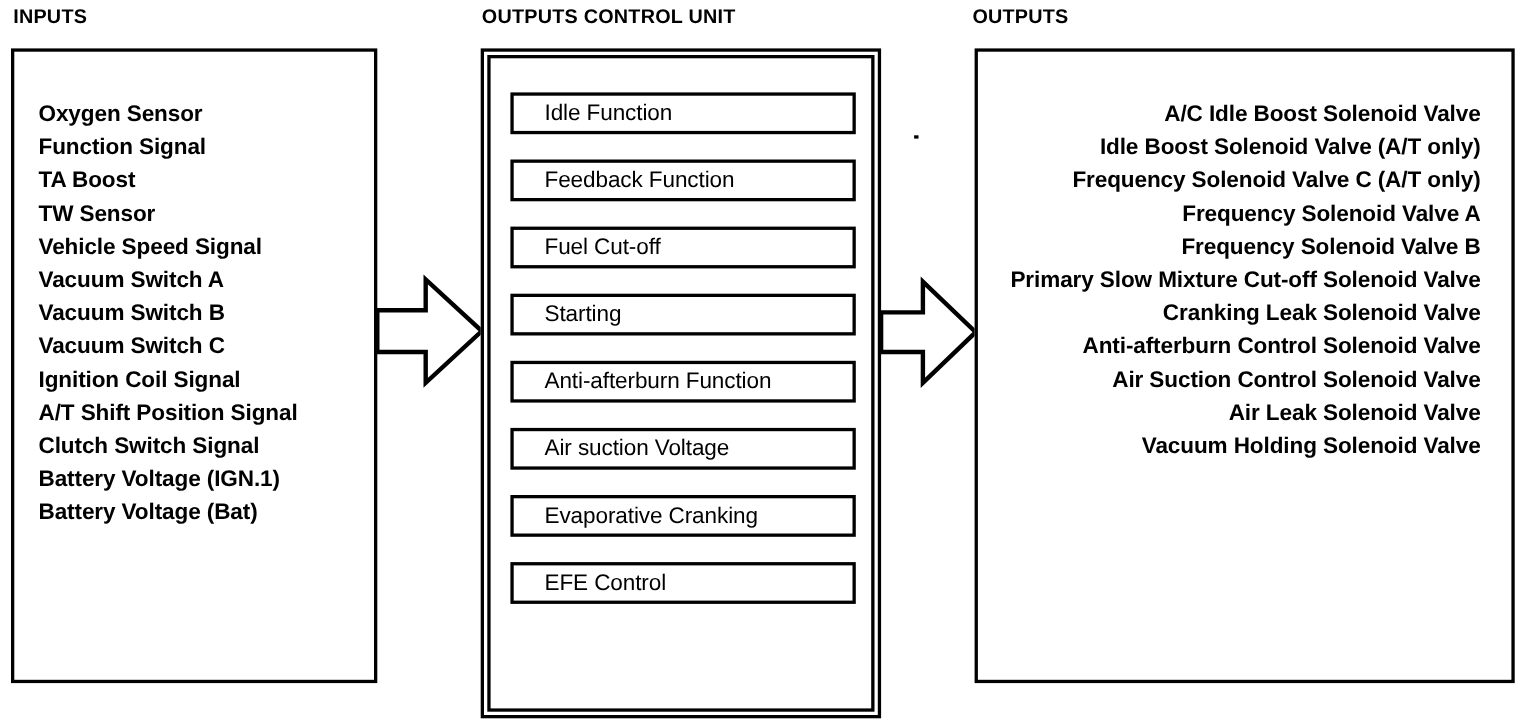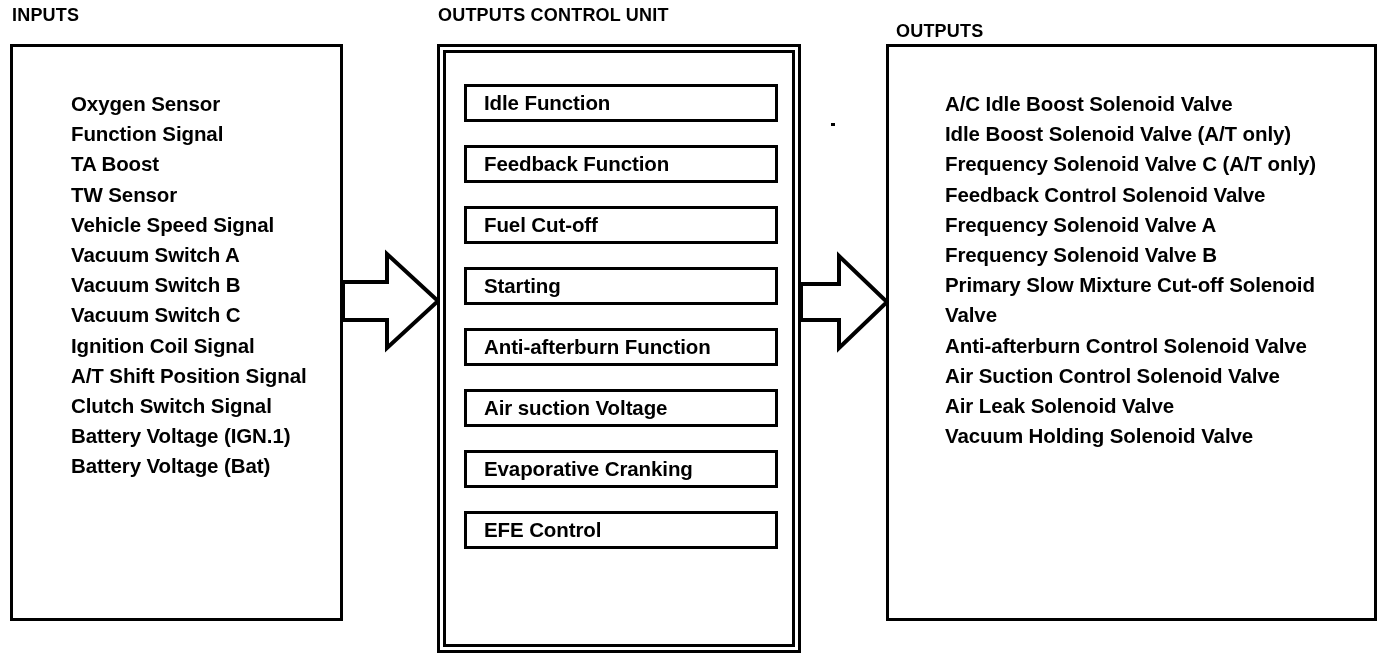--- a/index.html
+++ b/index.html
@@ -26,21 +26,21 @@
   .col-heading {
     position: absolute;
     font-size: 18px;
     font-weight: 700;
     letter-spacing: 0.2px;
     line-height: 1;
     white-space: nowrap;
   }
   #heading-inputs  { left: 12px;  top: 6px; }
   #heading-ecu     { left: 438px; top: 6px; }
-  #heading-outputs { left: 884px; top: 22px; margin-left: 12px; }
+  #heading-outputs { left: 884px; top: 6px; }
 
   
   .panel {
     position: absolute;
     border: 3px solid #000;
     background: #fff;
     box-sizing: border-box;
   }
   #inputs-panel  { left: 10px;  top: 44px; width: 333px; height: 577px; }
   #outputs-panel { left: 886px; top: 44px; width: 491px; height: 577px; }
@@ -60,28 +60,27 @@
   }
 
   
   .signal-list {
     position: absolute;
     margin: 0;
     padding: 0;
     list-style: none;
   }
   #inputs-list  { left: 22px; top: 42px; right: 8px; }
-  #outputs-list { left: 20px; top: 42px; right: 28px; }
+  #outputs-list { left: 20px; top: 42px; right: 28px; text-align: right; }
   .signal-list li {
     font-size: 20.5px;
     font-weight: 700;
     line-height: 30.2px;
     letter-spacing: -0.1px;
     white-space: nowrap;
-    margin-left: 36px;
   }
   #outputs-list li {
     white-space: normal;
   }
 
   
   #function-stack {
     position: absolute;
     left: 18px;
     top: 31px;
@@ -92,25 +91,25 @@
     margin-bottom: 23px;
     border: 3px solid #000;
     box-sizing: border-box;
     background: #fff;
     display: flex;
     align-items: center;
   }
   .function-box:last-child { margin-bottom: 0; }
   .function-label {
     font-size: 20.5px;
-    font-weight: 700;
+    font-weight: 400;
     letter-spacing: -0.1px;
     line-height: 1;
-    padding-left: 17px;
     white-space: nowrap;
+    margin-left: 28px;
   }
 
   
   .block-arrow {
     position: absolute;
     overflow: visible;
   }
   #arrow-inputs-to-ecu { left: 343px; top: 250px; width: 97px; height: 102px; }
   #arrow-ecu-to-outputs { left: 801px; top: 252px; width: 88px; height: 100px; }
   .block-arrow polygon {
@@ -194,24 +193,24 @@
 
   <svg class="block-arrow" id="arrow-ecu-to-outputs" viewBox="0 0 88 100">
     <polygon points="0,32 38,32 38,4 86,50 38,96 38,68 0,68"></polygon>
   </svg>
 
   <div class="panel" id="outputs-panel">
     <ul class="signal-list" id="outputs-list">
       <li>A/C Idle Boost Solenoid Valve</li>
       <li>Idle Boost Solenoid Valve (A/T only)</li>
       <li>Frequency Solenoid Valve C (A/T only)</li>
-      <li>Feedback Control Solenoid Valve</li>
       <li>Frequency Solenoid Valve A</li>
       <li>Frequency Solenoid Valve B</li>
       <li>Primary Slow Mixture Cut-off Solenoid Valve</li>
+      <li>Cranking Leak Solenoid Valve</li>
       <li>Anti-afterburn Control Solenoid Valve</li>
       <li>Air Suction Control Solenoid Valve</li>
       <li>Air Leak Solenoid Valve</li>
       <li>Vacuum Holding Solenoid Valve</li>
     </ul>
   </div>
 
   <div id="scan-speck"></div>
 
 </div>

